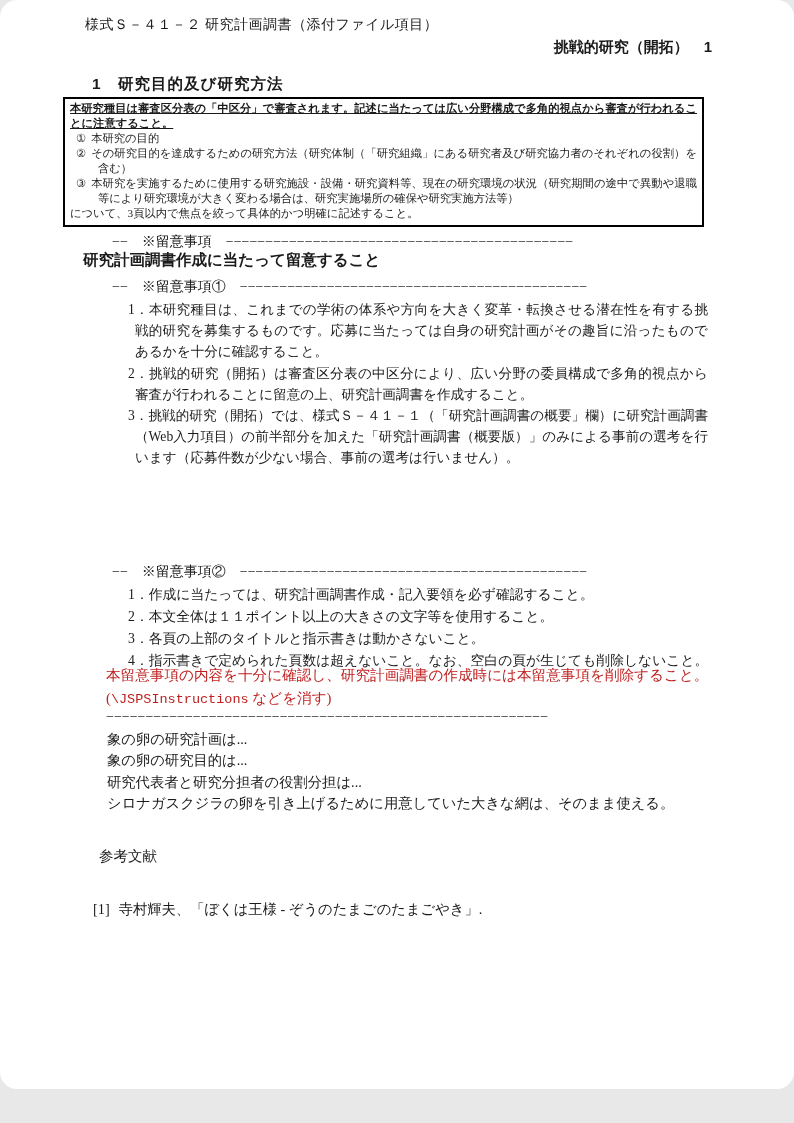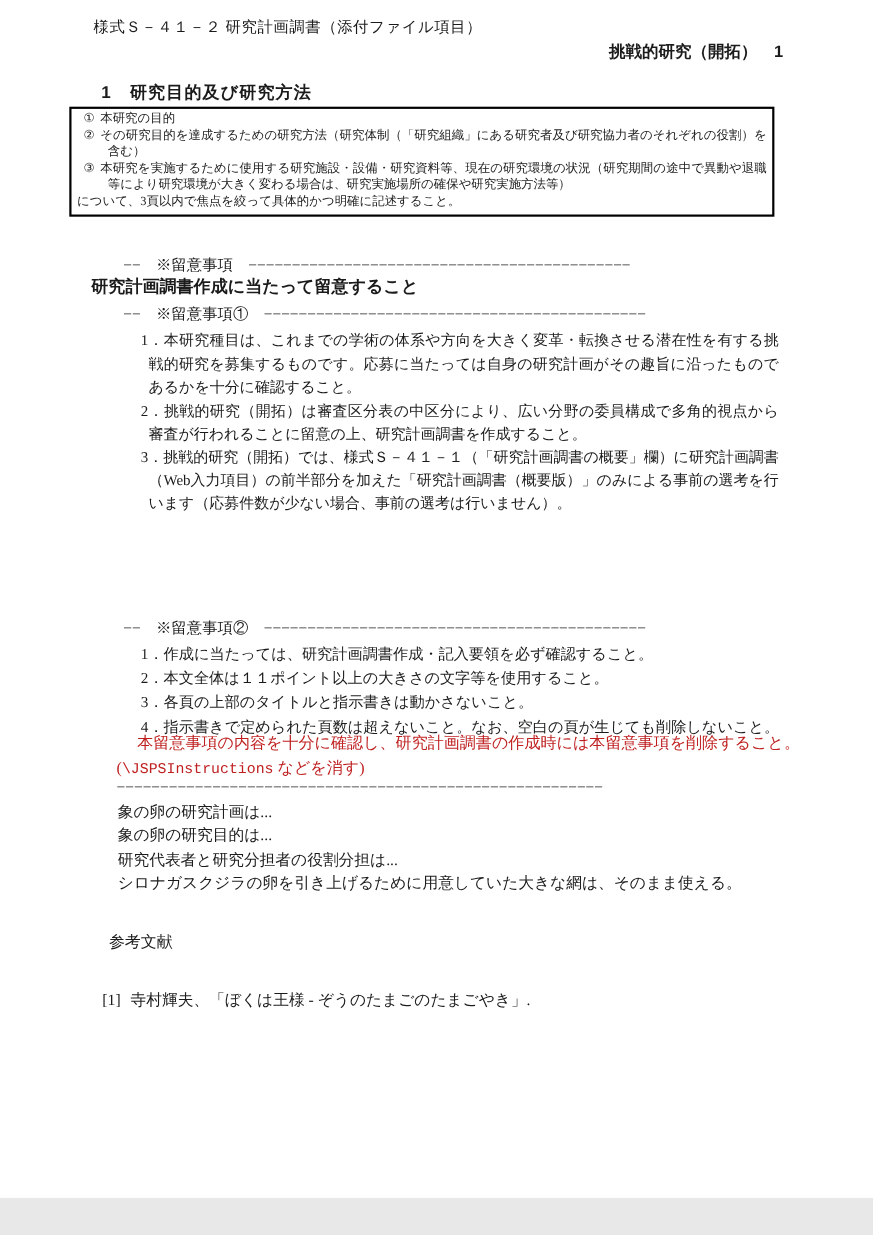--- a/index.html
+++ b/index.html
@@ -4,20 +4,21 @@
 <style>
   html,body{margin:0;padding:0;background:#e8e8e8;}
   .page{
     position:relative;
     width:794px;height:1089px;
     background:#ffffff;
     margin:0 auto;
     font-family:"Liberation Serif","DejaVu Serif",serif;
     color:#1b1b1b;
     overflow:hidden;
+    border-radius:17px;
   }
   .abs{position:absolute;}
   .serif{font-family:"Liberation Serif","DejaVu Serif",serif;}
   .gothic{font-family:"Liberation Sans","DejaVu Sans",sans-serif;font-weight:bold;}
   .mono{font-family:"Liberation Mono","DejaVu Sans Mono",monospace;}
 
   .header-left{top:16px;left:85px;font-size:14px;letter-spacing:0.5px;}
   .header-right{top:38px;right:82px;font-size:15px;margin-left:40px;}
   .section-title{top:74px;left:92px;font-size:15.5px;letter-spacing:1px;}
 
@@ -44,21 +45,21 @@
   .rule-1{top:278px;}
   .rule-2{top:563px;}
 
   .notes1-list{top:299px;left:128px;width:580px;font-size:13.6px;line-height:21.2px;}
   .notes1-list p{margin:0;padding-left:7px;text-indent:-7px;text-align:justify;}
   .u{text-decoration:underline;}
 
   .notes2-list{top:584px;left:128px;width:640px;font-size:13.8px;line-height:22px;white-space:nowrap;}
   .notes2-list div{padding-left:7px;text-indent:-7px;}
 
-  .red-line-1{top:666px;left:106px;width:640px;font-size:14.6px;color:#bf1f1f;white-space:nowrap;text-align:center;}
+  .red-line-1{top:666px;left:106px;width:640px;font-size:14.6px;color:#bf1f1f;white-space:nowrap;}
   .red-line-2{top:689px;left:106px;width:640px;font-size:14.6px;color:#bf1f1f;white-space:nowrap;}
   .red-line-2 .mono{font-size:13.5px;}
 
   .separator{
     top:709px;left:106px;width:606px;
     font-size:14px;line-height:16px;
     white-space:nowrap;overflow:hidden;
   }
 
   .draft-block{top:729px;left:107px;width:620px;font-size:14.3px;line-height:21.3px;}
@@ -71,20 +72,21 @@
 </head>
 <body>
 
 <div class="page">
 
   <div class="abs serif header-left">様式Ｓ－４１－２ 研究計画調書（添付ファイル項目）</div>
   <div class="abs gothic header-right">挑戦的研究（開拓）　1</div>
   <div class="abs gothic section-title">1　研究目的及び研究方法</div>
 
   <div class="abs instruction-box">
+    <p class="box-lead">本研究種目は審査区分表の「中区分」で審査されます。記述に当たっては広い分野構成で多角的視点から審査が行われることに注意すること。</p>
     <p class="box-item">
       <span class="item-marker">①</span><span>本研究の目的</span>
     </p>
     <p class="box-item">
       <span class="item-marker">②</span><span>その研究目的を達成するための研究方法（研究体制（「研究組織」にある研究者及び研究協力者のそれぞれの役割）を含む）</span>
     </p>
     <p class="box-item">
       <span class="item-marker">③</span><span>本研究を実施するために使用する研究施設・設備・研究資料等、現在の研究環境の状況（研究期間の途中で異動や退職等により研究環境が大きく変わる場合は、研究実施場所の確保や研究実施方法等）</span>
     </p>
     <p class="box-closing">について、3頁以内で焦点を絞って具体的かつ明確に記述すること。</p>

